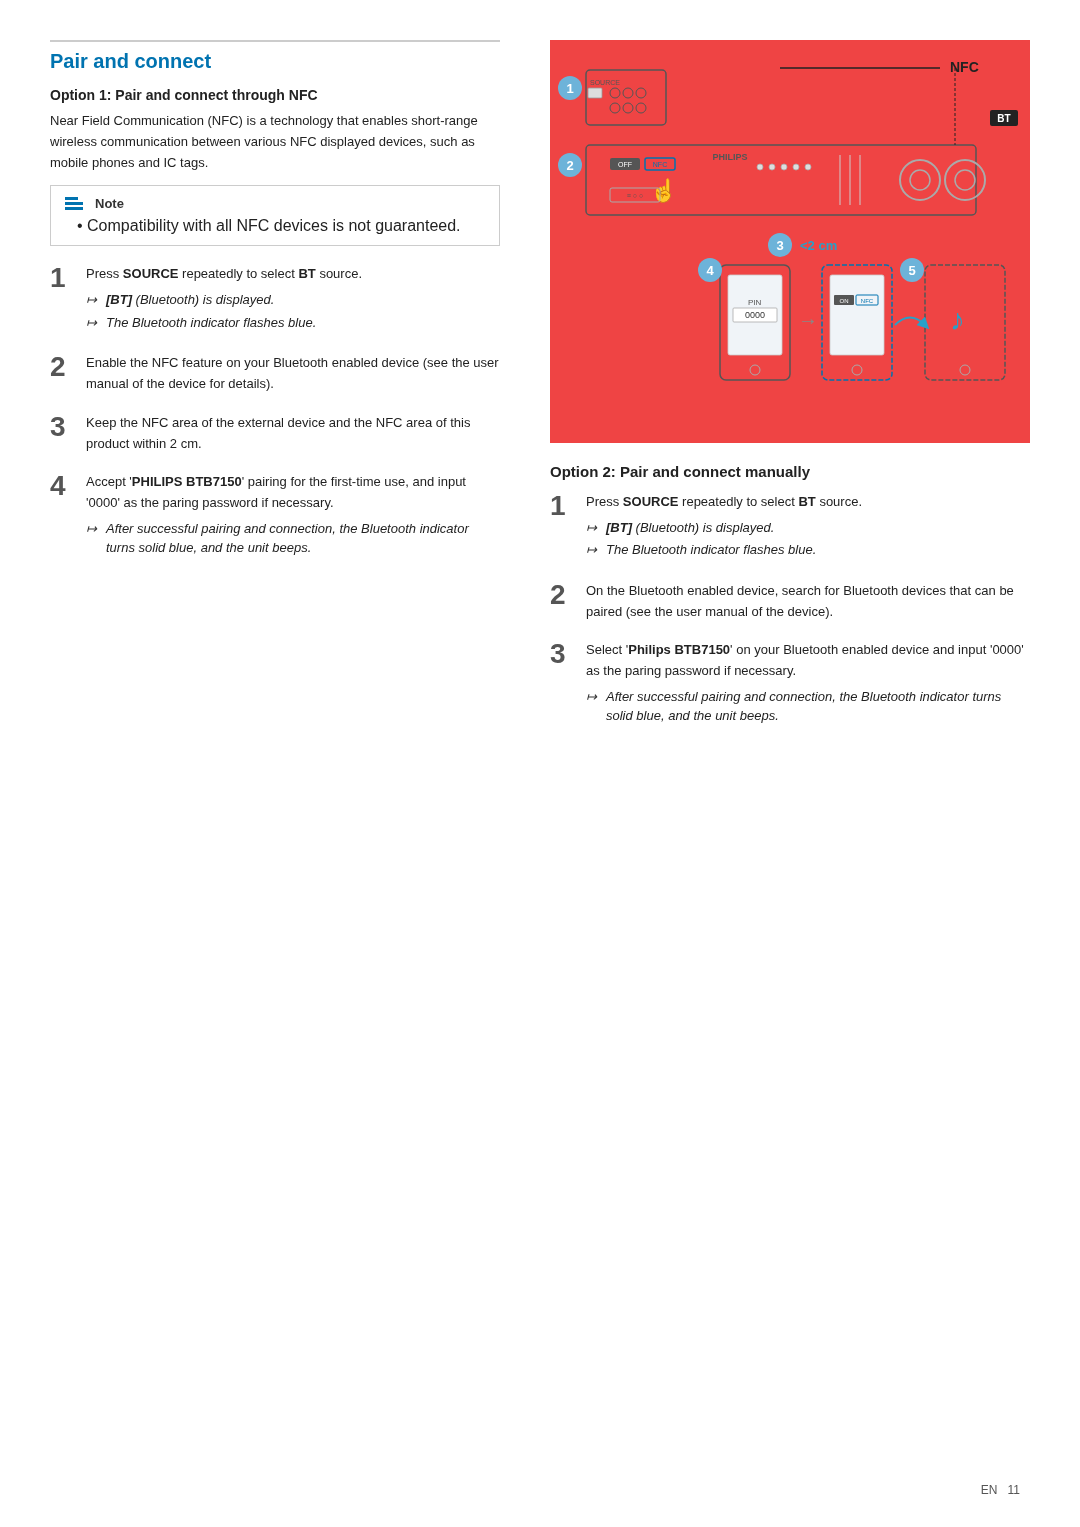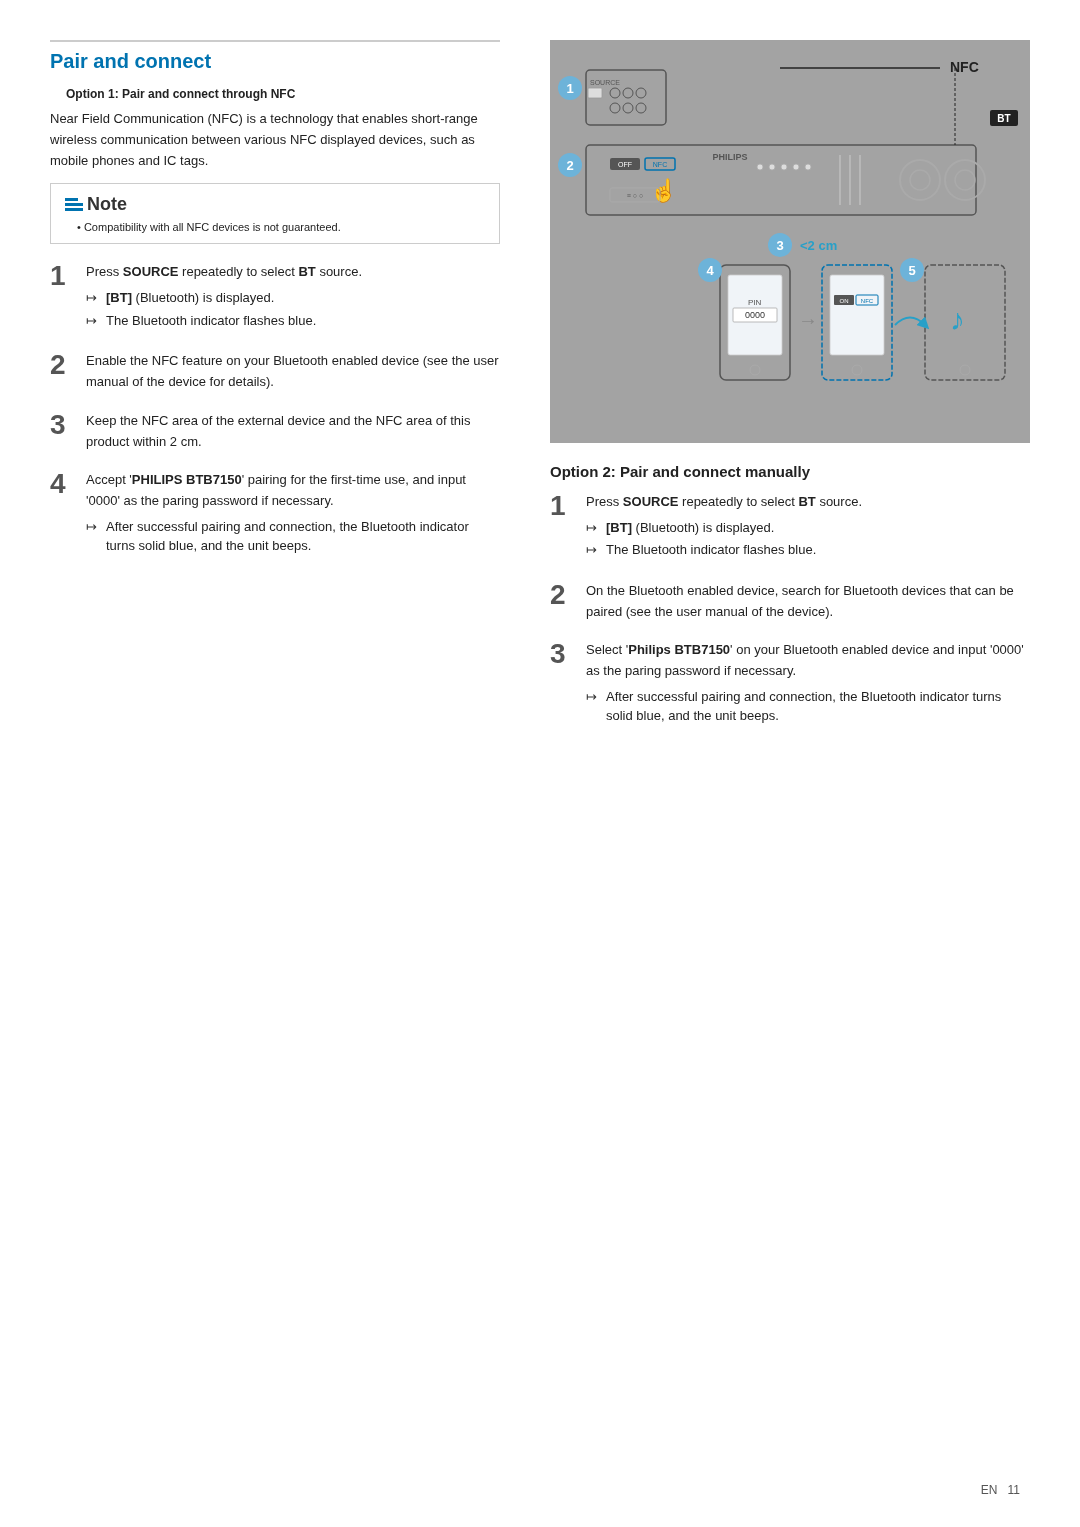--- a/index.html
+++ b/index.html
@@ -34,43 +34,42 @@
       color: #0073b0;
       font-size: 20px;
       font-weight: bold;
       margin-bottom: 14px;
       padding-top: 8px;
       border-top: 2px solid #ccc;
     }
 
     .option-title {
       font-weight: bold;
-      font-size: 12px;
+      font-size: 14px;
       margin-bottom: 8px;
-      margin-left: 16px;
     }
 
     .description-text {
       font-size: 13px;
       line-height: 1.6;
       margin-bottom: 12px;
     }
 
     .note-box {
       border: 1px solid #ccc;
       padding: 10px 14px;
       margin-bottom: 18px;
       background: #fff;
     }
 
     .note-header {
       display: flex;
       align-items: center;
-      gap: 4px;
-      font-size: 18px;
+      gap: 12px;
+      font-size: 13px;
       font-weight: bold;
       margin-bottom: 6px;
       color: #333;
     }
 
     .note-icon {
       display: inline-flex;
       flex-direction: column;
       gap: 2px;
       width: 18px;
@@ -81,21 +80,21 @@
       height: 3px;
       background: #0073b0;
       width: 100%;
     }
 
     .note-icon span:first-child { width: 70%; }
 
     .note-list {
       list-style: none;
       padding-left: 12px;
-      font-size: 11px;
+      font-size: 16px;
     }
 
     .note-list li::before {
       content: "• ";
     }
 
     .steps-list {
       list-style: none;
       padding: 0;
       margin-bottom: 20px;
@@ -123,40 +122,41 @@
     }
 
     .step-content strong {
       font-weight: bold;
     }
 
     .sub-bullets {
       list-style: none;
       margin-top: 5px;
       padding-left: 0;
+      font-style: italic;
     }
 
     .sub-bullets li {
       position: relative;
       padding-left: 20px;
       margin-bottom: 3px;
       font-size: 13px;
       line-height: 1.5;
     }
 
     .sub-bullets li::before {
       content: "↦";
       position: absolute;
       left: 0;
       color: #333;
       font-size: 13px;
     }
 
     .diagram-area {
-      background: #a3a3a3;
+      background: #ef4444;
       border: none;
       padding: 10px 0;
       margin-bottom: 20px;
     }
 
     .option2-title {
       font-weight: bold;
       font-size: 15px;
       margin-bottom: 12px;
       margin-top: 10px;

